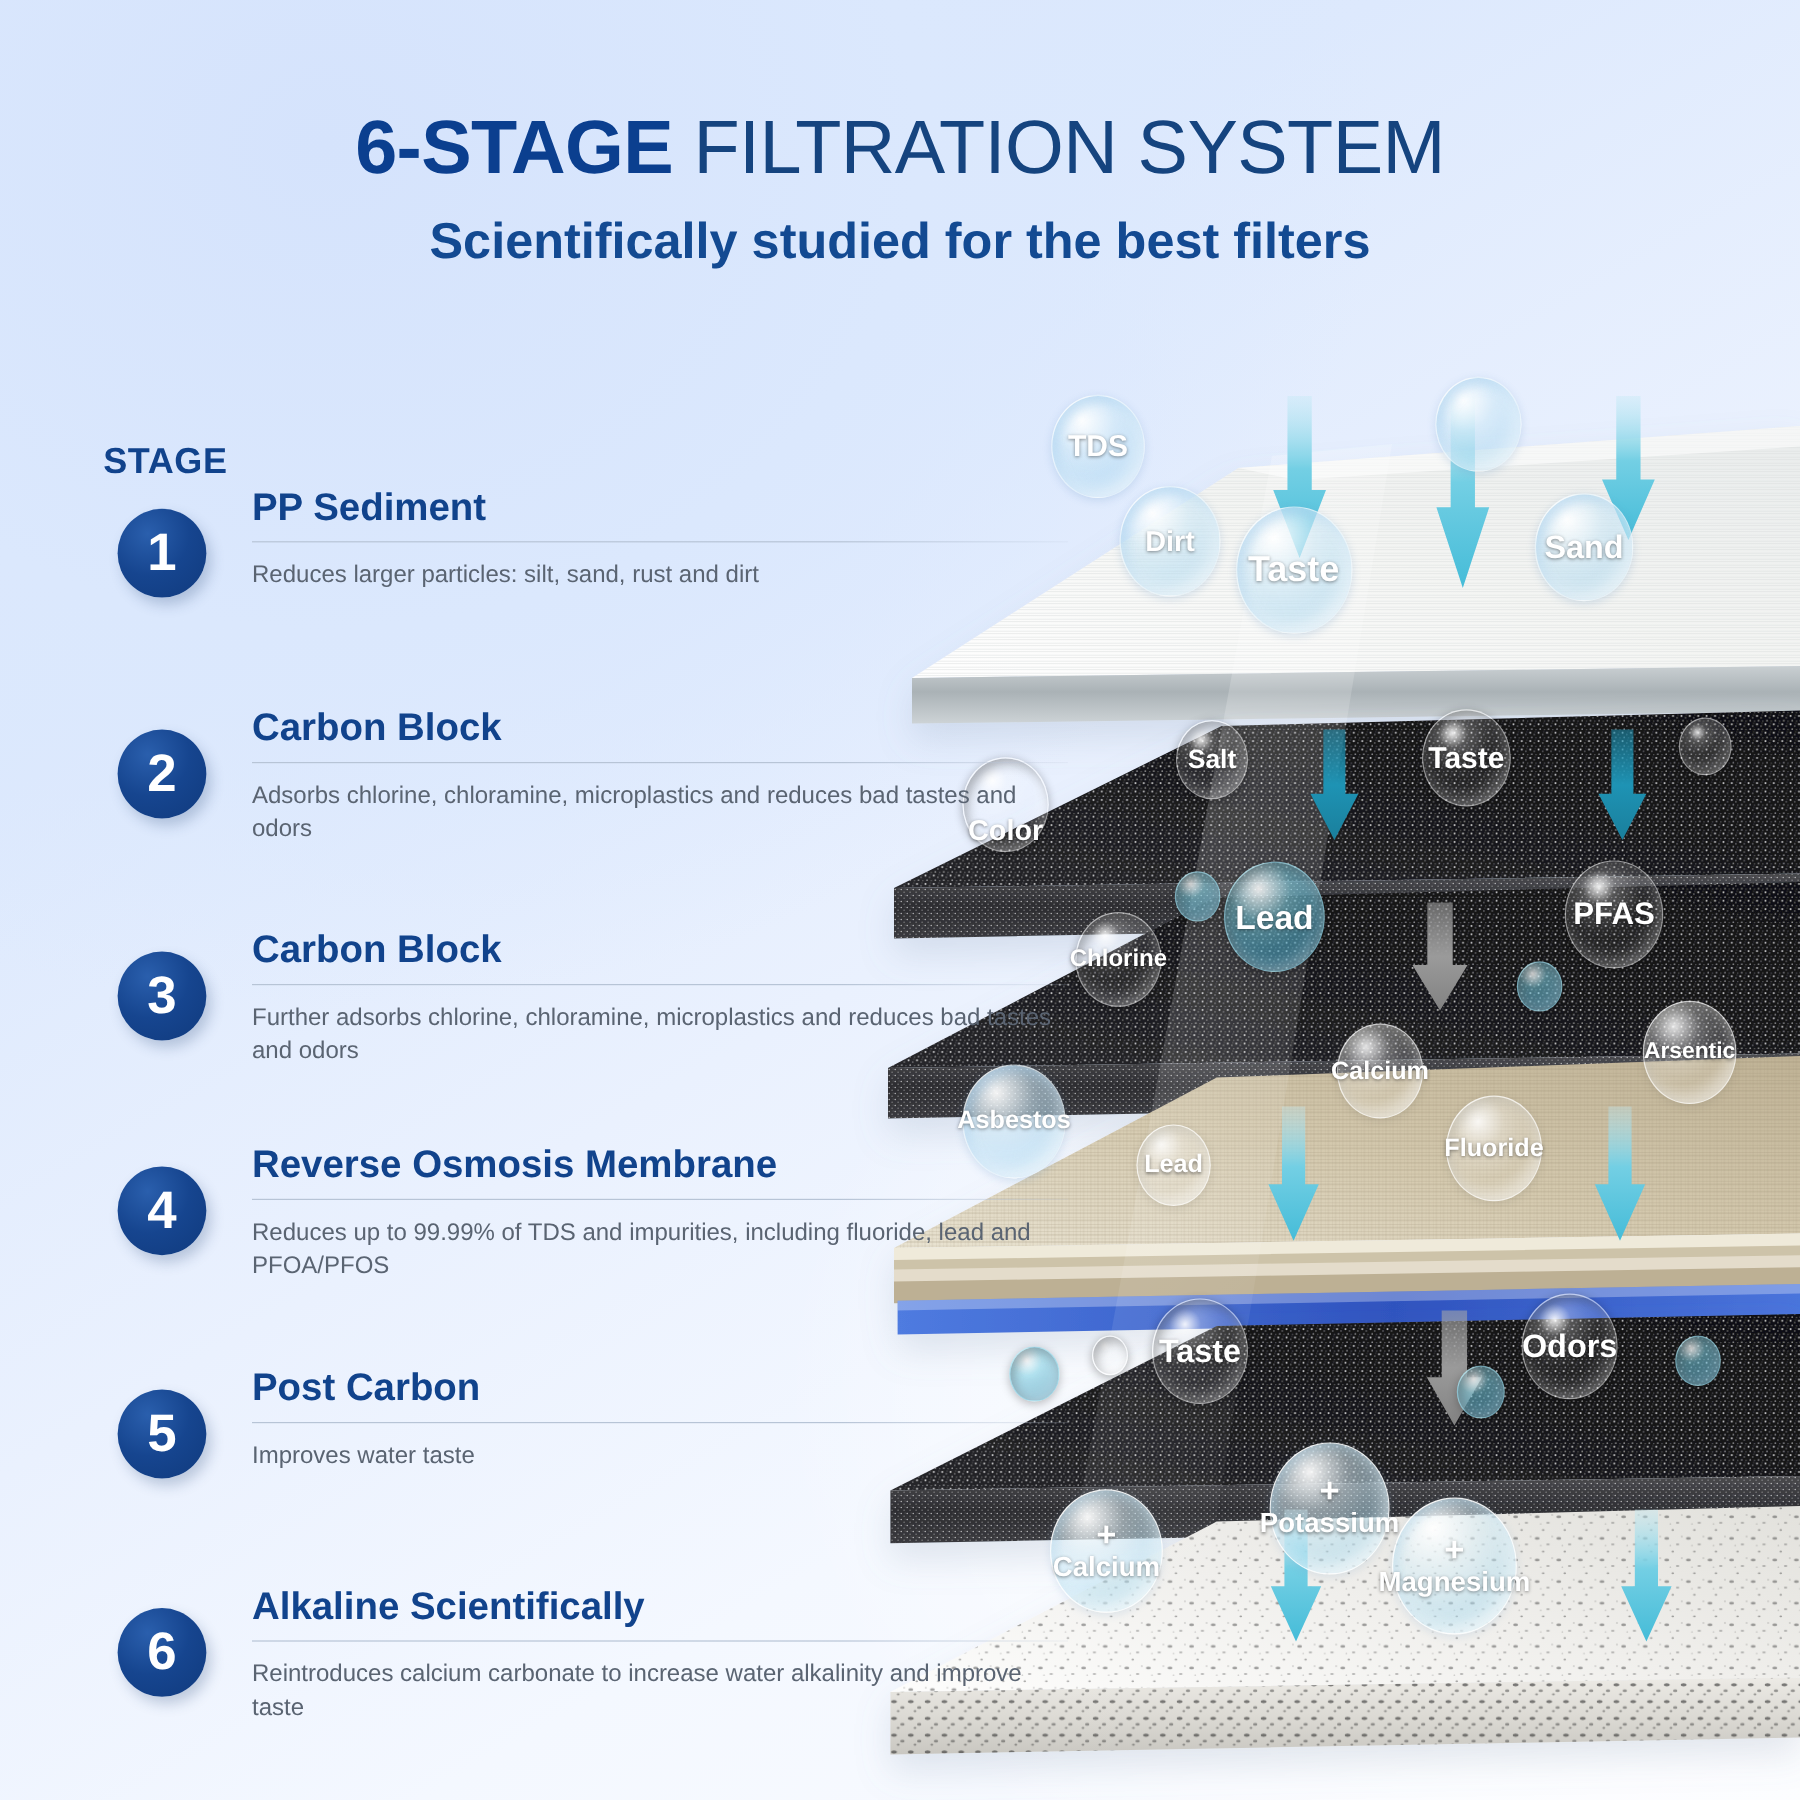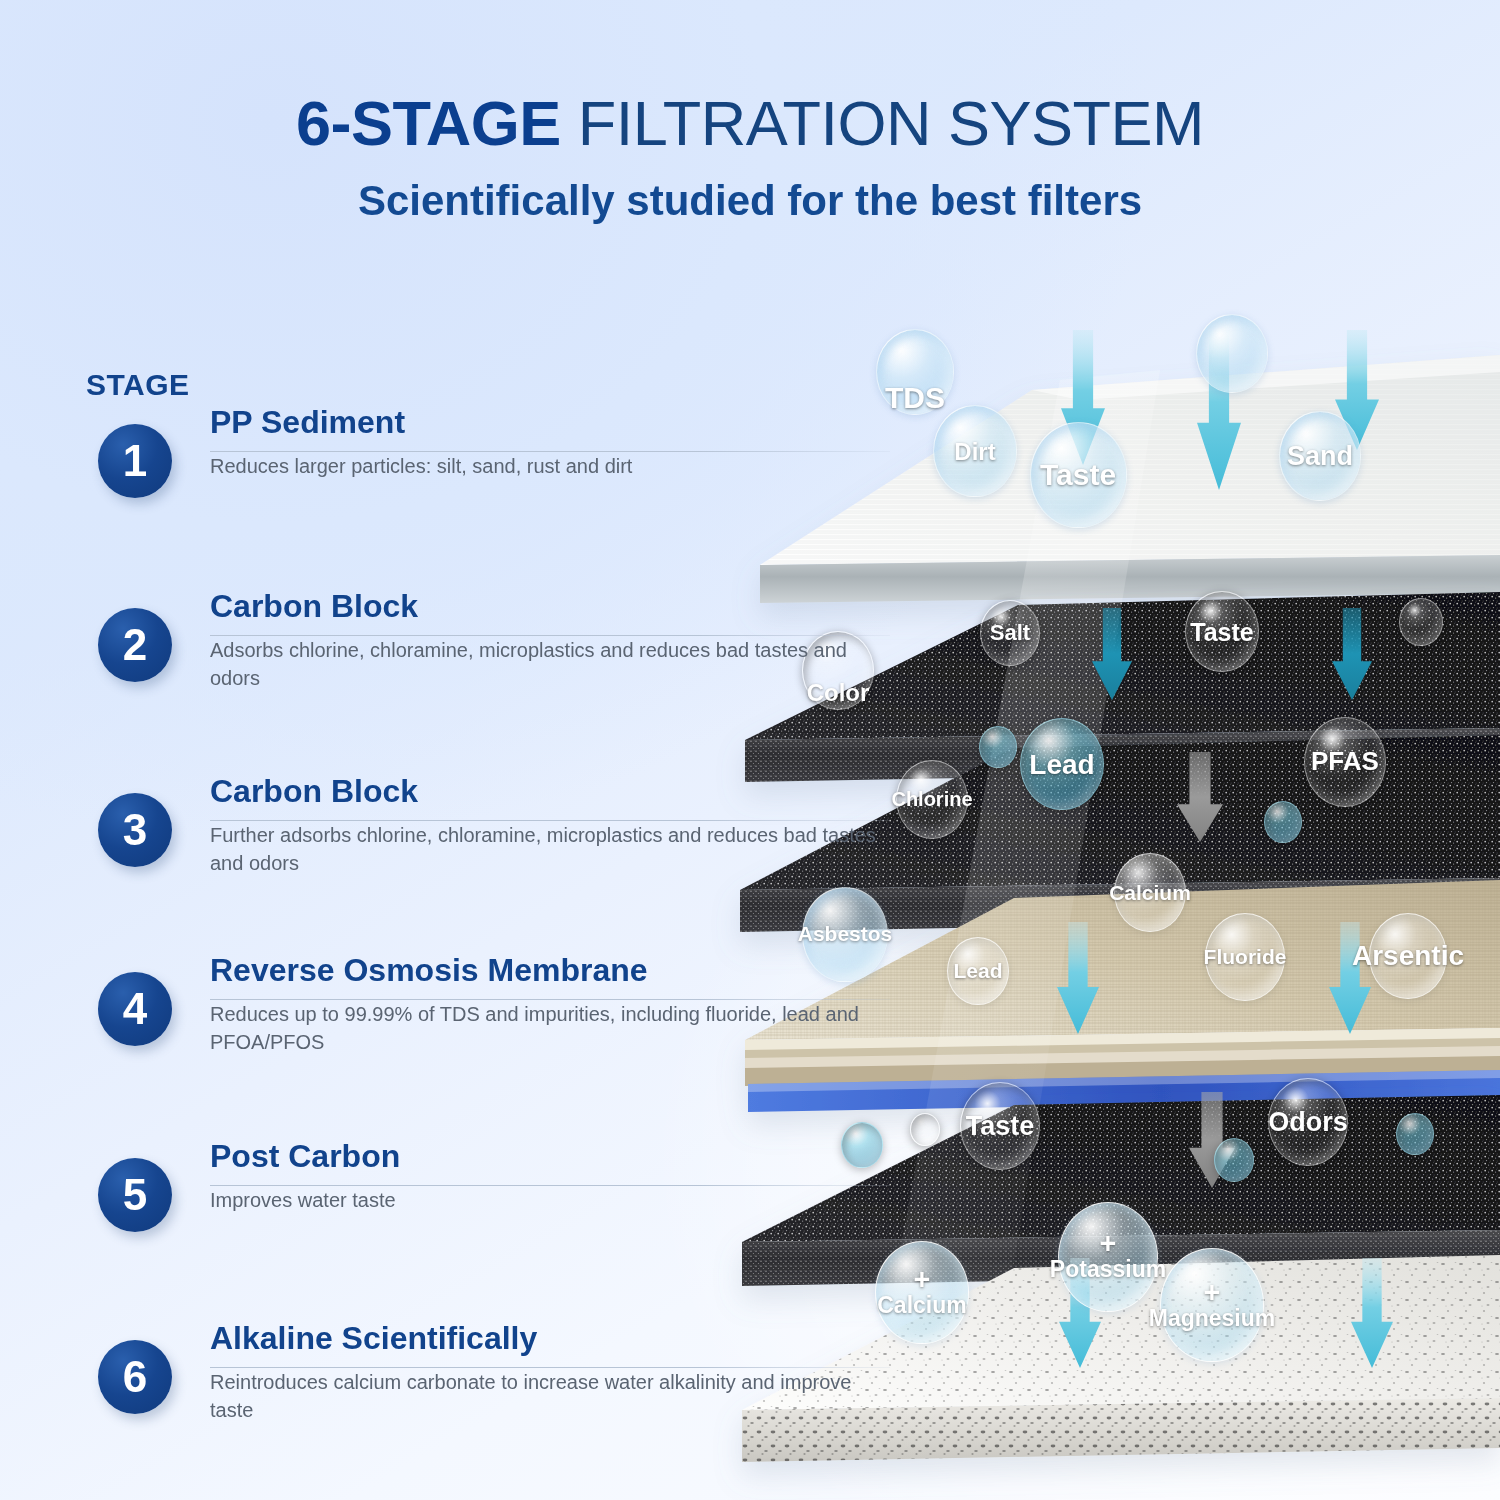--- a/index.html
+++ b/index.html
@@ -29,21 +29,21 @@
   .stage { position:absolute; left:98px; width:790px; }
   .badge {
     position:absolute; left:0; top:0; width:74px; height:74px; border-radius:50%;
     background:radial-gradient(circle at 34% 28%, #2a5fad 0%, #16458f 48%, #103a7d 100%);
     box-shadow:4px 6px 11px rgba(40,70,120,0.25);
     color:#fff; font-size:44px; font-weight:bold; line-height:74px; text-align:center;
   }
   .stage-body { position:absolute; left:112px; top:-18px; width:680px; }
   .stage-title { font-size:32px; font-weight:bold; color:#11438c; line-height:1.05; white-space:nowrap; }
   .rule { height:1px; background:linear-gradient(90deg,#b7c4d6 0%, #b7c4d6 72%, rgba(183,196,214,0.15) 100%); margin-top:11px; }
-  .stage-desc { font-size:20px; color:#5a6472; line-height:1.42; }
+  .stage-desc { margin-top:13px; font-size:20px; color:#5a6472; line-height:1.42; }
 
   
   .stack { position:absolute; left:0; top:0; width:1500px; height:1500px; }
   .stack svg { position:absolute; left:0; top:0; }
 
   
   .bub {
     position:absolute; border-radius:50%;
     display:flex; align-items:center; justify-content:center;
     color:#fff; font-weight:bold; text-align:center;
@@ -263,21 +263,21 @@
           <polygon points="1189.42,752 1210.58,752 1210.58,804.2 1223,804.2 1200,842 1177,804.2 1189.42,804.2" fill="url(#agGray)"></polygon>
           <polygon points="1068.34,922 1087.66,922 1087.66,986.96 1099,986.96 1078,1034 1057,986.96 1068.34,986.96" fill="url(#agCyan)"></polygon>
           <polygon points="1340.34,922 1359.66,922 1359.66,986.96 1371,986.96 1350,1034 1329,986.96 1340.34,986.96" fill="url(#agCyan)"></polygon>
           <polygon points="1201.42,1092 1222.58,1092 1222.58,1147.68 1235,1147.68 1212,1188 1189,1147.68 1201.42,1147.68" fill="url(#agGray)"></polygon>
           <polygon points="1070.34,1258 1089.66,1258 1089.66,1321.8 1101,1321.8 1080,1368 1059,1321.8 1070.34,1321.8" fill="url(#agCyan)"></polygon>
           <polygon points="1362.34,1258 1381.66,1258 1381.66,1321.8 1393,1321.8 1372,1368 1351,1321.8 1362.34,1321.8" fill="url(#agCyan)"></polygon>
         </g>
     </svg>
 
     <div id="bubble-layer">
-        <div class="bub light" style="left: 876px; top: 329px; width: 78px; height: 85.8px; font-size: 30px; align-items: flex-end;">
+        <div class="bub light" style="left: 876px; top: 329px; width: 78px; height: 85.8px; font-size: 25px;">
           <div style="display:flex;flex-direction:column;align-items:center;justify-content:center;line-height:1.05;">
             <span class="blabel">TDS</span>
           </div>
         </div>
         <div class="bub light" style="left: 933px; top: 405px; width: 84px; height: 92.4px; font-size: 24px;">
           <div style="display:flex;flex-direction:column;align-items:center;justify-content:center;line-height:1.05;">
             <span class="blabel">Dirt</span>
           </div>
         </div>
         <div class="bub light" style="left: 1029.5px; top: 421.5px; width: 97px; height: 106.7px; font-size: 30px;">
@@ -337,21 +337,21 @@
         <div class="bub ghost" style="left: 1114px; top: 853px; width: 72px; height: 79.2px; font-size: 21px;">
           <div style="display:flex;flex-direction:column;align-items:center;justify-content:center;line-height:1.05;">
             <span class="blabel">Calcium</span>
           </div>
         </div>
         <div class="bub ghost" style="left: 1205px; top: 913px; width: 80px; height: 88px; font-size: 21px;">
           <div style="display:flex;flex-direction:column;justify-content:center;line-height:1.05;">
             <span class="blabel">Fluoride</span>
           </div>
         </div>
-        <div class="bub ghost" style="left: 1369px; top: 913px; width: 78px; height: 85.8px; font-size: 28px;">
+        <div class="bub ghost" style="left: 1369px; top: 834px; width: 78px; height: 85.8px; font-size: 19px;">
           <div style="display:flex;flex-direction:column;align-items:center;justify-content:center;line-height:1.05;">
             <span class="blabel">Arsentic</span>
           </div>
         </div>
         <div class="bub dark" style="left: 960px; top: 1082px; width: 80px; height: 88px; font-size: 27px;">
           <div style="display:flex;flex-direction:column;align-items:center;justify-content:center;line-height:1.05;">
             <span class="blabel">Taste</span>
           </div>
         </div>
         <div class="bub dark" style="left: 1268px; top: 1078px; width: 80px; height: 88px; font-size: 27px;">

